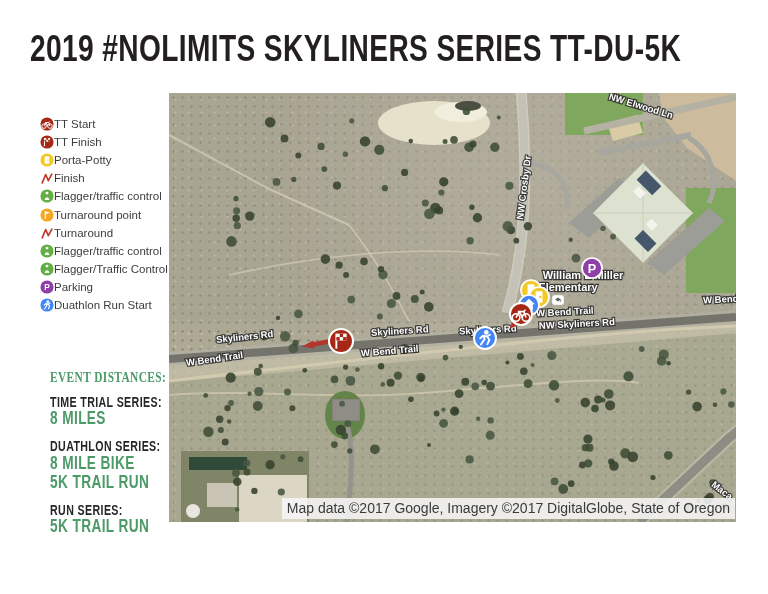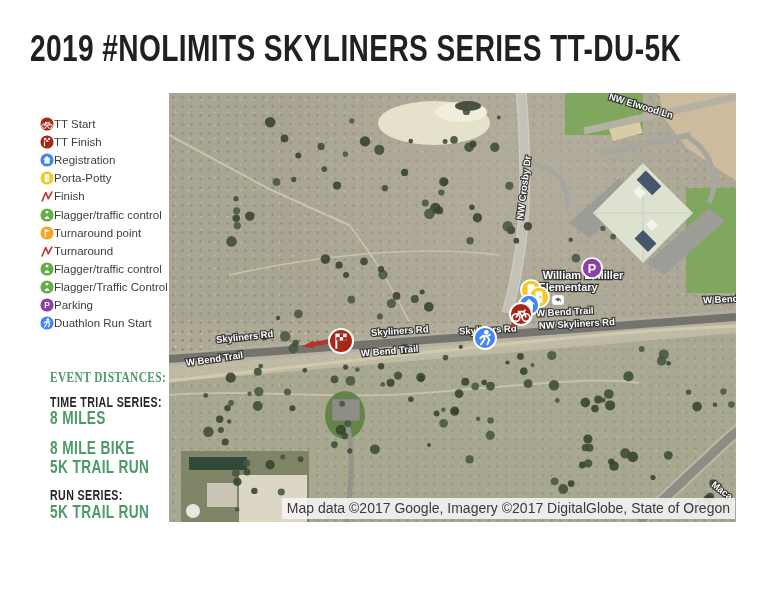--- a/index.html
+++ b/index.html
@@ -60,29 +60,20 @@
             <rect x="-2.9" y="-2.45" width="2.1" height="2.15"></rect>
             <rect x="1.3" y="-2.45" width="2.2" height="2.15"></rect>
           </g>
         </svg>
       </span>
       <span class="legend-label">TT Finish</span>
     </div>
     <div class="legend-row">
       <span style="width: 14px; height: 14px; display: flex;">
         <svg width="14" height="14" viewBox="-8 -8 16 16" xmlns="http://www.w3.org/2000/svg">
-          <circle cx="0" cy="0" r="7.5" fill="#4285F4"></circle>
-          <path d="M0,-4.6 L4.4,-0.6 L2.9,-0.6 L2.9,4 L-2.9,4 L-2.9,-0.6 L-4.4,-0.6 Z" fill="#fff"></path>
-        </svg>
-      </span>
-      <span class="legend-label">Registration</span>
-    </div>
-    <div class="legend-row">
-      <span style="width: 14px; height: 14px; display: flex;">
-        <svg width="14" height="14" viewBox="-8 -8 16 16" xmlns="http://www.w3.org/2000/svg">
           <circle cx="0" cy="0" r="7.5" fill="#F2C928"></circle>
           <rect x="-2.6" y="-4.4" width="5.2" height="8.8" rx="1" fill="#fff"></rect>
           <circle cx="1" cy="0" r=".9" fill="#F2C928"></circle>
         </svg>
       </span>
       <span class="legend-label">Porta-Potty</span>
     </div>
     <div class="legend-row">
       <span style="width: 14px; height: 14px; display: flex;">
         <svg width="14" height="14" viewBox="-8 -8 16 16" xmlns="http://www.w3.org/2000/svg">
@@ -160,20 +151,21 @@
     </div>
   </div>
 
 <div class="distances">
   <div class="dist-heading"><span class="cond">EVENT DISTANCES:</span></div>
   <div class="dist-section">
     <div class="dist-title"><span class="cond">TIME TRIAL SERIES:</span></div>
     <div class="dist-line"><span class="cond">8 MILES</span></div>
   </div>
   <div class="dist-section">
+    <div class="dist-title"><span class="cond">DUATHLON SERIES:</span></div>
     <div class="dist-line"><span class="cond">8 MILE BIKE</span></div>
     <div class="dist-line"><span class="cond">5K TRAIL RUN</span></div>
   </div>
   <div class="dist-section">
     <div class="dist-title"><span class="cond">RUN SERIES:</span></div>
     <div class="dist-line"><span class="cond">5K TRAIL RUN</span></div>
   </div>
 </div>
 
 <div class="map">

